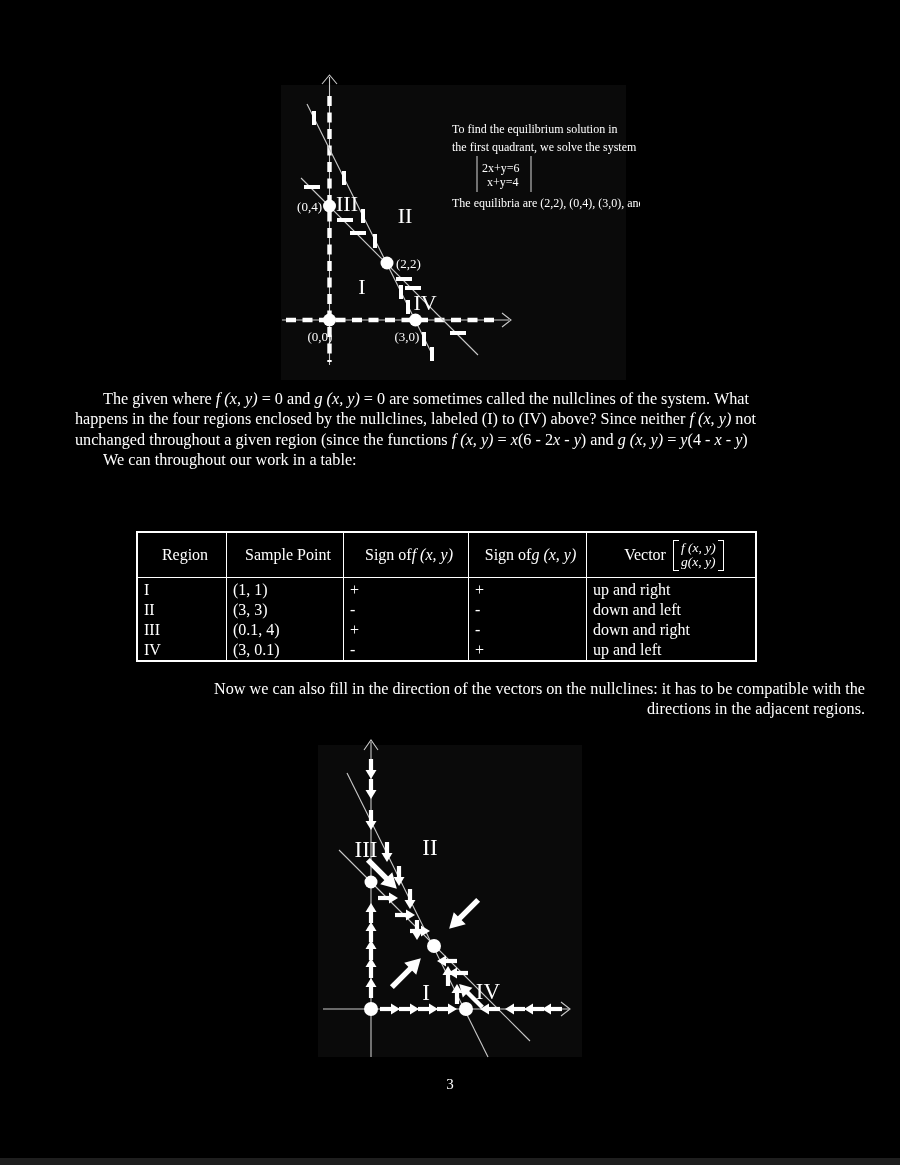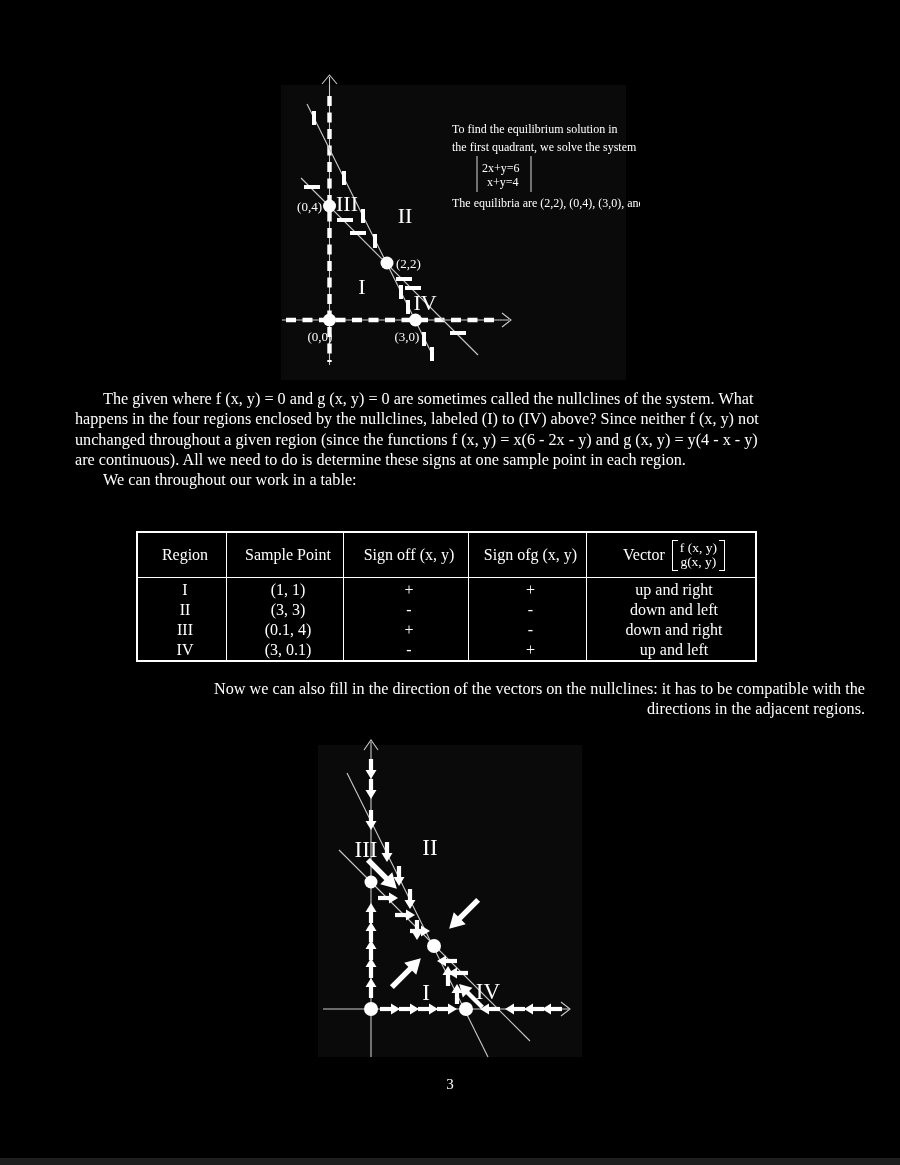--- a/index.html
+++ b/index.html
@@ -10,25 +10,25 @@
   .dash{stroke:#fff;stroke-width:4.4;stroke-dasharray:10 6.5;fill:none;}
   .tick{stroke:#fff;stroke-width:4;fill:none;}
   .dot{fill:#fff;}
   .lbl{font-size:13px;}
   .reg{font-size:22px;}
   .reg2{font-size:23px;}
   .note{font-size:12px;}
   .body-text{position:absolute;left:75px;width:790px;font-size:16.2px;line-height:20.3px;white-space:nowrap;}
   .body-text .ln{height:20.3px;}
   .indent{padding-left:28px;}
-  .it{}
+  .it{font-style:italic;}
   
   .tbl{position:absolute;left:136px;top:531px;border:2px solid #fff;background:#000;
        display:grid;grid-template-columns:89px 117px 125px 118px 168px;font-size:16px;}
-  .tbl .c{text-align:center;border-right:1px solid #fff;padding-left:6px;}
+  .tbl .c{border-right:1px solid #fff;padding-left:6px;}
   .tbl .c.last{border-right:none;}
   .tbl .th{height:44px;display:flex;align-items:center;justify-content:center;border-bottom:1px solid #fff;}
   .tbl .td{height:20px;line-height:20px;}
   .tbl .td.first{padding-top:2px;}
   .mat{display:inline-flex;align-items:stretch;margin-left:7px;}
   .mcol{display:flex;flex-direction:column;font-size:13.5px;line-height:14.5px;padding:1px 2px;}
   .brk{width:5px;}
   .bl{border:1.6px solid #fff;border-right:none;}
   .br{border:1.6px solid #fff;border-left:none;}
   .pagenum{position:absolute;left:0;right:0;top:1076px;text-align:center;font-size:15px;}
@@ -103,21 +103,20 @@
       <text class="note" x="482" y="172">2x+y=6</text>
       <text class="note" x="487" y="186">x+y=4</text>
       <text class="note" x="452" y="207">The equilibria are (2,2), (0,4), (3,0), and</text>
     </g>
   </svg>
 
   <div class="body-text" style="top:389px;">
     <div class="ln indent"><span>The given where </span><span class="it">f (x, y)</span><span> = 0 and </span><span class="it">g (x, y)</span><span> = 0 are sometimes called the nullclines of the system. What</span></div>
     <div class="ln"><span>happens in the four regions enclosed by the nullclines, labeled (I) to (IV) above? Since neither </span><span class="it">f (x, y)</span><span> not</span></div>
     <div class="ln"><span>unchanged throughout a given region (since the functions </span><span class="it">f (x, y)</span><span> = </span><span class="it">x</span><span>(6 - 2</span><span class="it">x</span><span> - </span><span class="it">y</span><span>) and </span><span class="it">g (x, y)</span><span> = </span><span class="it">y</span><span>(4 - </span><span class="it">x</span><span> - </span><span class="it">y</span><span>)</span></div>
-    <div class="ln"><span>are continuous). All we need to do is determine these signs at one sample point in each region.</span></div>
     <div class="ln indent"><span>We can throughout our work in a table:</span></div>
   </div>
 
   <div class="tbl">
 
     <div class="c th">
         <span>Region</span>
       </div>
     <div class="c th">
         <span>Sample Point</span>

